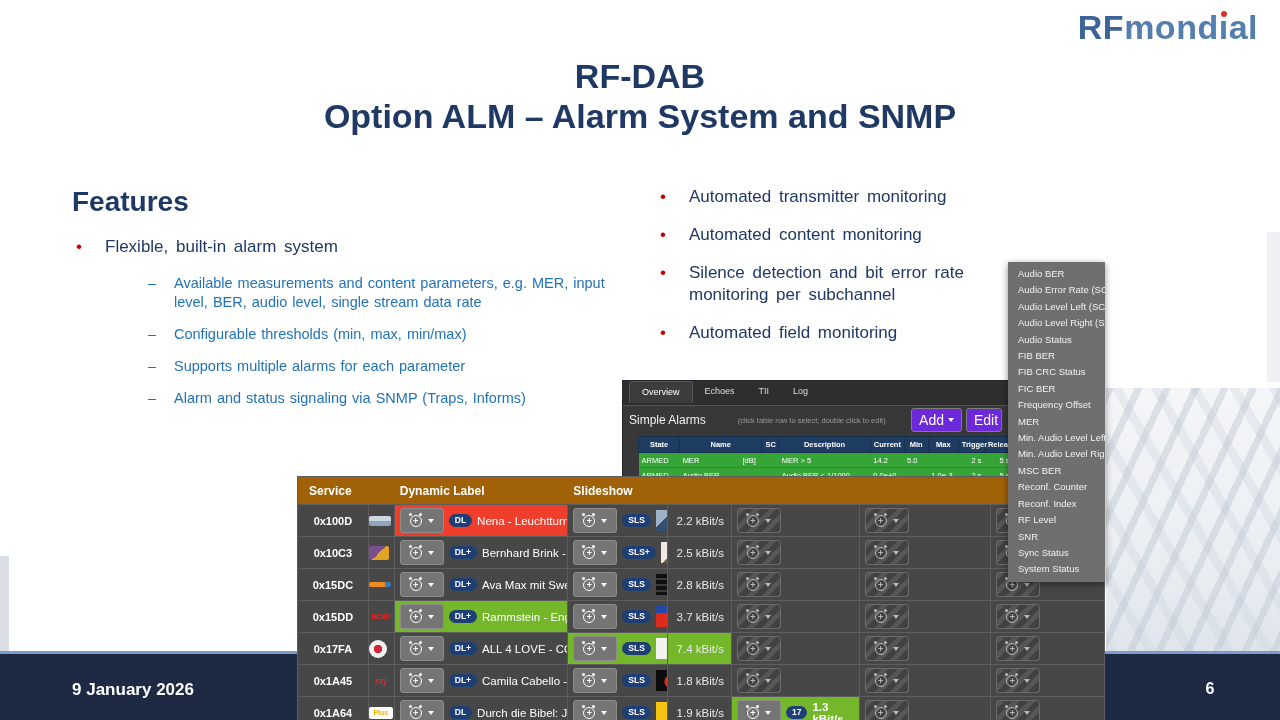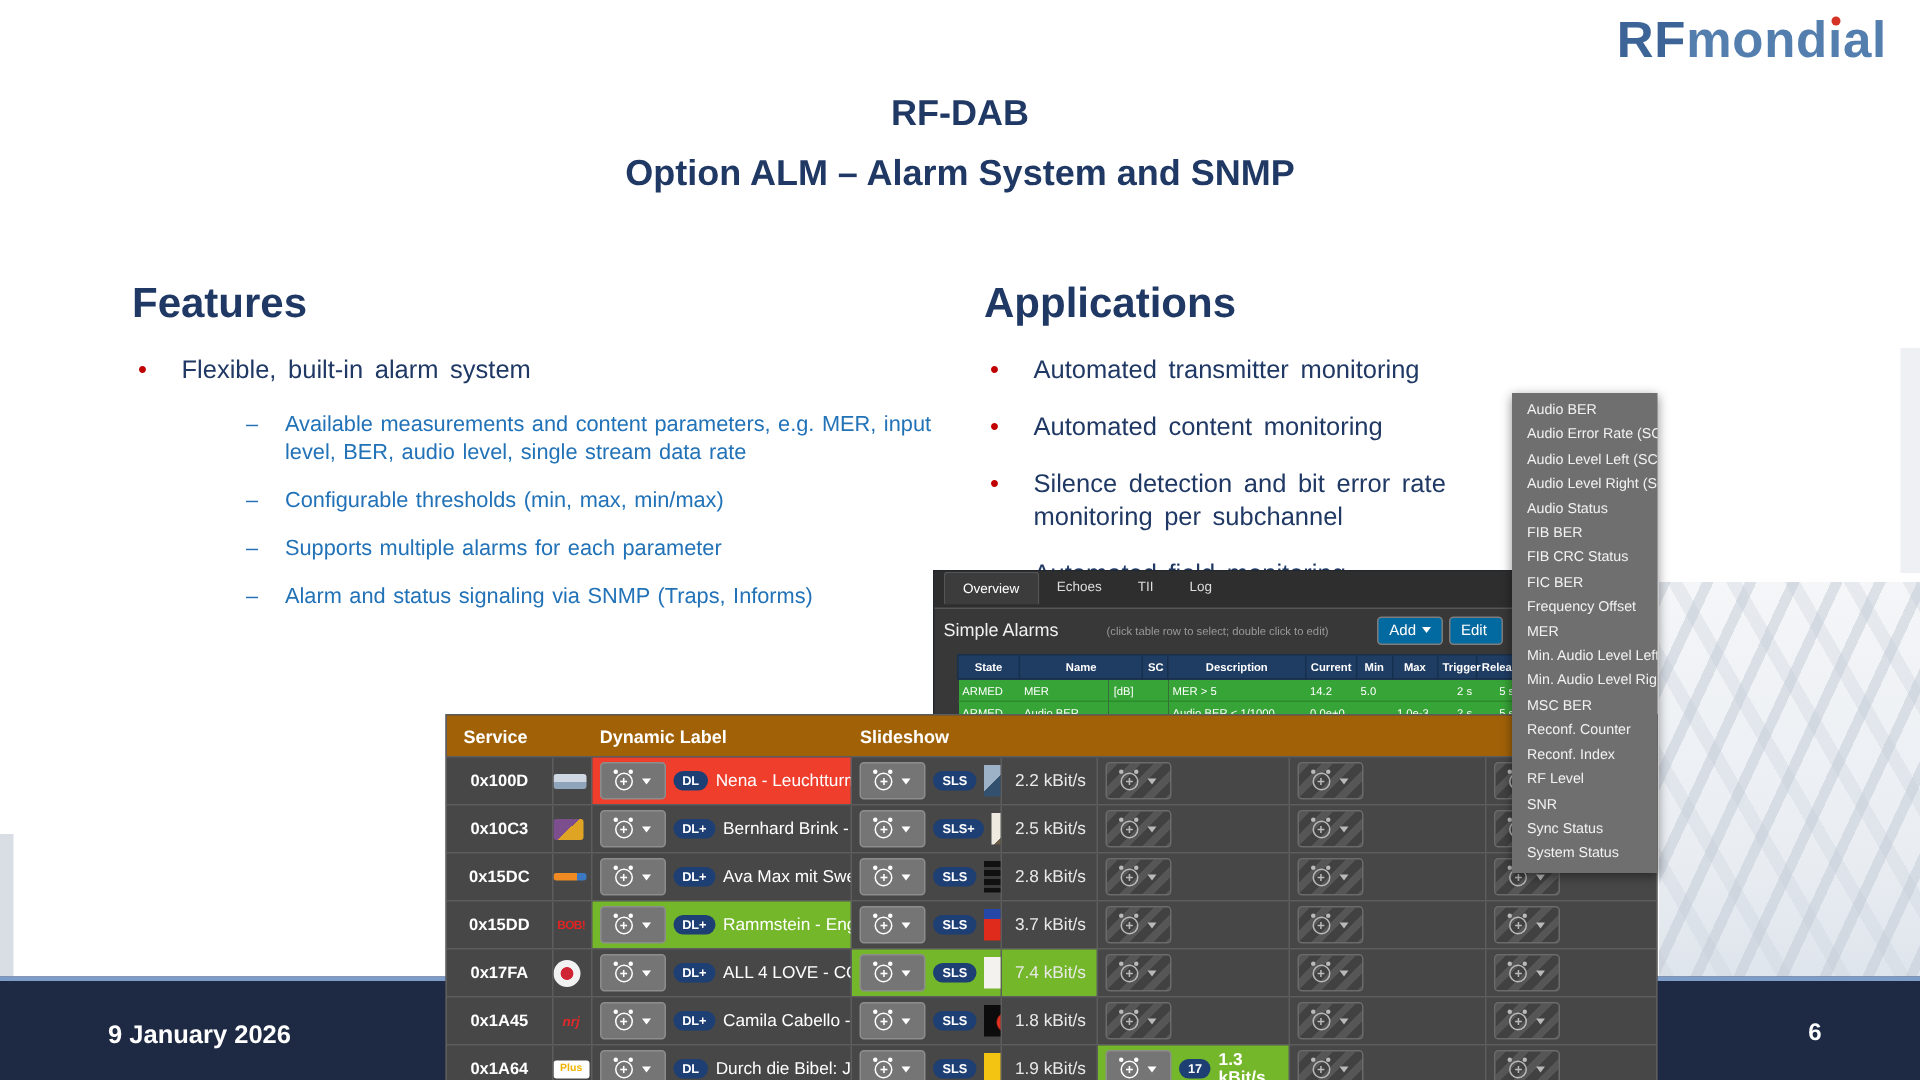--- a/index.html
+++ b/index.html
@@ -17,25 +17,25 @@
 
   
   .logo{position:absolute;top:8px;right:22px;font-weight:bold;font-size:34px;letter-spacing:.5px;z-index:1;}
   .logo .rf{color:#3d6496;margin-left:48px;}
   .logo .mondial{color:#537eae;}
   .logo .iwrap{position:relative;}
   .logo .idot{position:absolute;left:2px;top:3px;width:6px;height:6px;border-radius:50%;background:#d43326;}
 
   
   .title{position:absolute;left:0;top:56px;width:100%;text-align:center;color:#1f3864;
-         font-weight:bold;font-size:24px;line-height:40px;z-index:1;}
+         font-weight:bold;font-size:34px;line-height:40px;z-index:1;}
 
   
   .col{position:absolute;z-index:1;color:#1f3864;}
-  .col-features{left:88px;top:186px;width:560px;}
+  .col-features{left:72px;top:186px;width:560px;}
   .col-apps{left:656px;top:186px;width:340px;}
   .sec-head{font-size:28px;font-weight:bold;color:#1f3864;margin:0 0 18px 0;}
   .b1{display:flex;font-size:17px;line-height:22px;word-spacing:3px;margin-bottom:16px;}
   .b1 .dot{color:#c00000;margin:0 0 0 4px;width:29px;flex:0 0 29px;}
   .sub{margin-left:76px;}
   .b2{display:flex;font-size:14.5px;line-height:19px;color:#2272b8;margin-bottom:13px;word-spacing:1px;}
   .b2 .dash{width:26px;flex:0 0 26px;}
 
   
   .footer{position:absolute;left:0;top:651px;width:1280px;height:69px;background:#1e2a44;
@@ -48,21 +48,21 @@
   
   .alarm-panel{position:absolute;left:622px;top:380px;width:387px;height:126px;background:#383838;
                border:1px solid #23272b;box-sizing:border-box;z-index:2;color:#eee;}
   .tabbar{height:24px;background:#2e2e2e;border-bottom:1px solid #555;display:flex;align-items:flex-start;padding-left:6px;}
   .tab{font-size:9px;color:#ddd;padding:5px 12px;cursor:default;}
   .tab.active{background:#3c3c3c;border:1px solid #555;border-bottom:1px solid #3c3c3c;
               border-radius:3px 3px 0 0;margin-bottom:-1px;color:#fff;}
   .toolbar{height:28px;display:flex;align-items:center;padding:0 6px;}
   .panel-title{font-size:12px;color:#f0f0f0;}
   .hint{font-size:7.5px;color:#9a9a9a;margin-left:32px;}
-  .btn{background:#0369a1;border:1px solid #7d7d7d;border-radius:3px;color:#fff;font-size:10px;
+  .btn{background:#6d28d9;border:1px solid #7d7d7d;border-radius:3px;color:#fff;font-size:14px;
        padding:3px 7px;display:flex;align-items:center;gap:4px;}
   .btn-add{margin-left:auto;}
   .btn-edit{margin-left:4px;width:20px;overflow:hidden;white-space:nowrap;}
   .caret{width:0;height:0;border-left:3px solid transparent;border-right:3px solid transparent;border-top:4px solid #fff;}
   .atable{width:calc(100% - 10px);margin:2px 15px;border-collapse:collapse;font-size:7.5px;table-layout:fixed;}
   .atable th{background:#1f3c63;color:#fff;font-weight:bold;height:15px;border:1px solid #16304f;padding:0 3px;}
   .atable td{background:#37a437;color:#fff;height:14px;border-top:1px solid #2c8c2c;padding:0 3px;white-space:nowrap;overflow:hidden;}
   .atable .num{text-align:left;} .atable .rnum{text-align:right;}
   .cw-state{width:11%}.cw-name{width:16%}.cw-unit{width:6%}.cw-sc{width:4.5%}.cw-desc{width:24.5%}
   .cw-cur{width:9%}.cw-min{width:6.5%}.cw-max{width:8%}.cw-trg{width:7%}.cw-rel{width:7.5%}
@@ -173,21 +173,20 @@
           <span>Supports multiple alarms for each parameter</span>
         </div>
       <div class="b2">
           <span class="dash">–</span>
           <span>Alarm and status signaling via SNMP (Traps, Informs)</span>
         </div>
     </div>
   </div>
 
   <div class="col col-apps">
-    <h2 class="sec-head">Applications</h2>
     <div class="b1">
         <span class="dot">•</span>
         <span>Automated transmitter monitoring</span>
       </div>
     <div class="b1">
         <span class="dot">•</span>
         <span>Automated content monitoring</span>
       </div>
     <div class="b1">
         <span class="dot">•</span>

